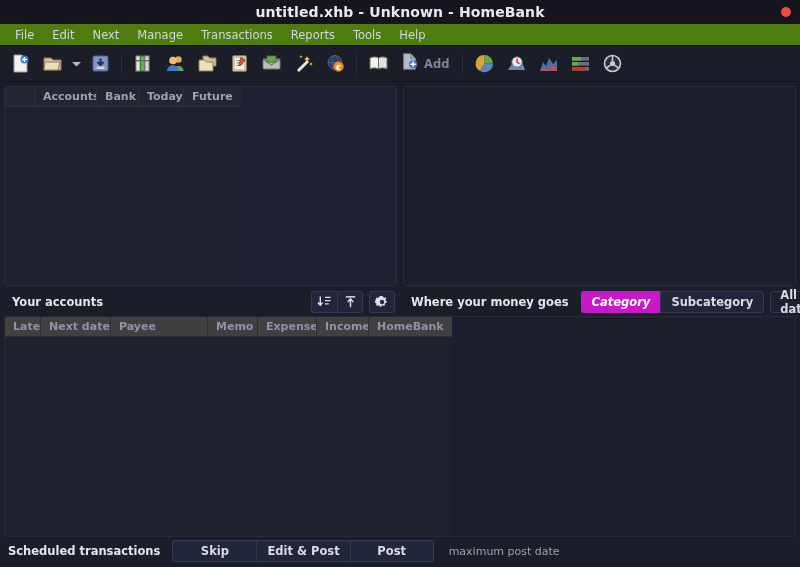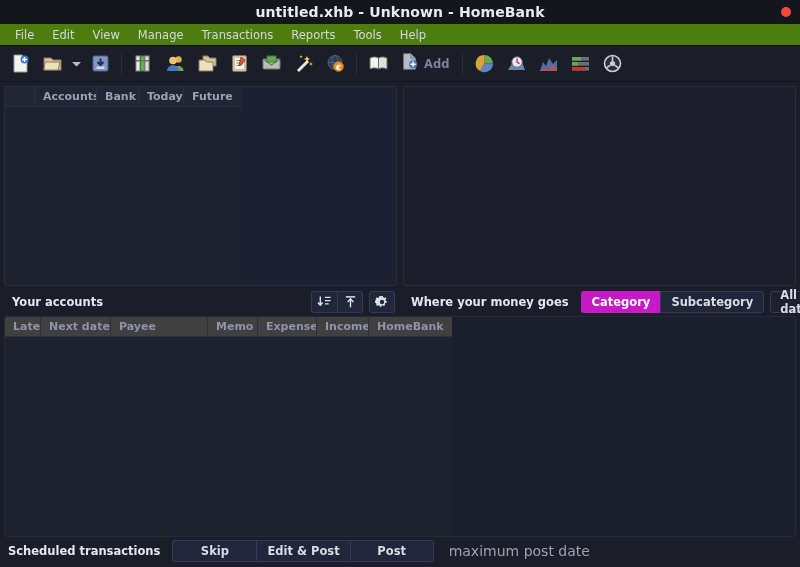--- a/index.html
+++ b/index.html
@@ -129,21 +129,21 @@
     font-size: 11.5px; font-weight: bold; color: #d9dbe5;
     white-space: nowrap;
   }
   .btn.icon { width: 26px; padding: 0; }
   .btn-group { display: flex; }
   .btn-group .btn { border-radius: 0; border-right-width: 0; }
   .btn-group .btn:first-child { border-radius: 3px 0 0 3px; }
   .btn-group .btn:last-child { border-radius: 0 3px 3px 0; border-right-width: 1px; }
   .seg { display: flex; }
   .seg .btn { border-radius: 0; border-right-width: 0; min-width: 72px; }
-  .seg .btn:first-child { border-radius: 3px 0 0 3px; }
+  .seg .btn:first-child { border-radius: 3px 0 0 3px; font-style: italic; }
   .seg .btn:last-child { border-radius: 0 3px 3px 0; border-right-width: 1px; }
   .seg .btn.active {
     background: #c918c9; border-color: #c918c9; color: #ffffff;
   }
   .combo {
     height: 22px; width: 98px;
     background: #1d2031;
     border: 1px solid #343a52;
     border-radius: 3px;
     display: flex; align-items: center;
@@ -172,35 +172,35 @@
   }
   .status-title {
     font-size: 11.5px; font-weight: bold; color: #e4e6ee;
     padding: 0 6px; white-space: nowrap;
   }
   .sched-btns { display: flex; }
   .sched-btns .btn { min-width: 84px; border-radius: 0; border-right-width: 0; }
   .sched-btns .btn:first-child { border-radius: 3px 0 0 3px; }
   .sched-btns .btn:last-child { border-radius: 0 3px 3px 0; border-right-width: 1px; }
   .status-note {
-    font-size: 14px; color: #9ba0b4; padding-left: 9px; white-space: nowrap;
+    font-size: 11px; color: #9ba0b4; padding-left: 9px; white-space: nowrap;
   }
 </style>
 </head>
 <body>
 
 <div class="titlebar">
   <span class="title">untitled.xhb - Unknown - HomeBank</span>
   <span class="win-close"></span>
 </div>
 
 <div class="menubar">
   <span class="mi">File</span>
   <span class="mi">Edit</span>
-  <span class="mi">View</span>
+  <span class="mi">Next</span>
   <span class="mi">Manage</span>
   <span class="mi">Transactions</span>
   <span class="mi">Reports</span>
   <span class="mi">Tools</span>
   <span class="mi">Help</span>
 </div>
 
 <div class="toolbar">
 
   <div class="tb-btn">

